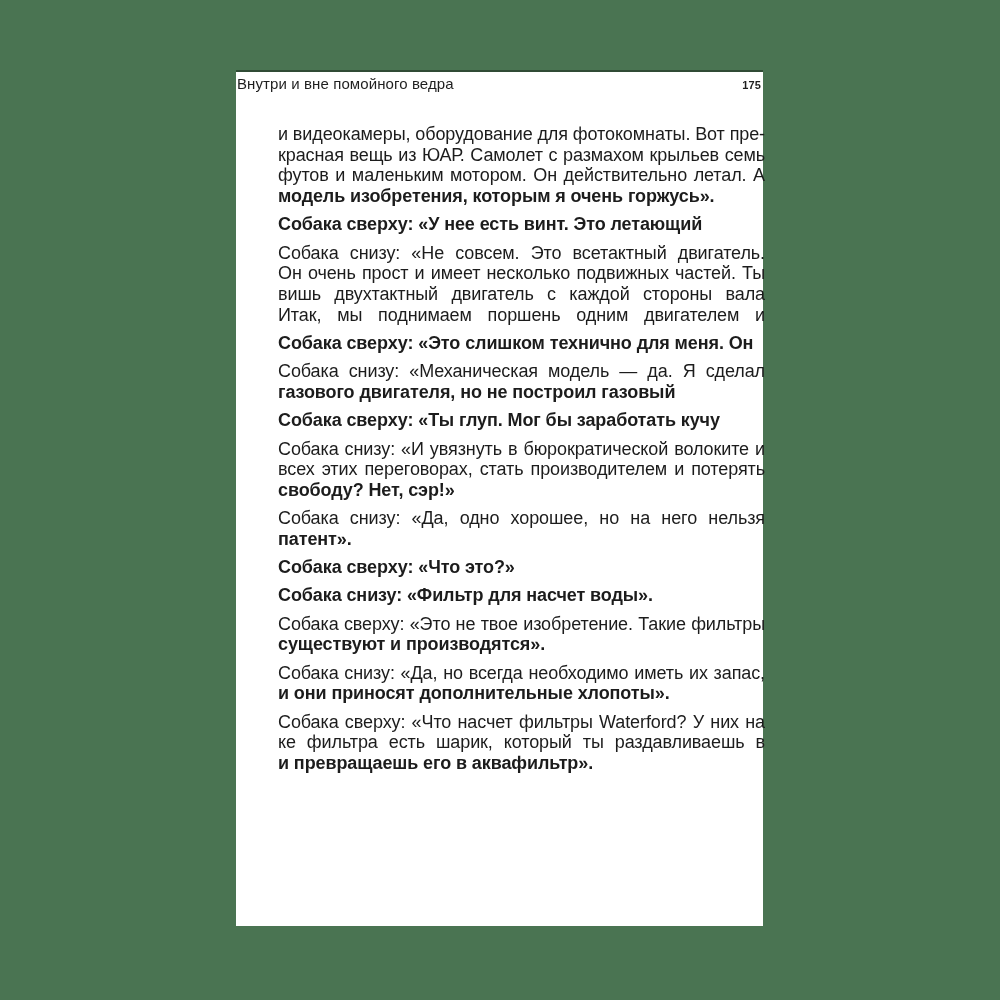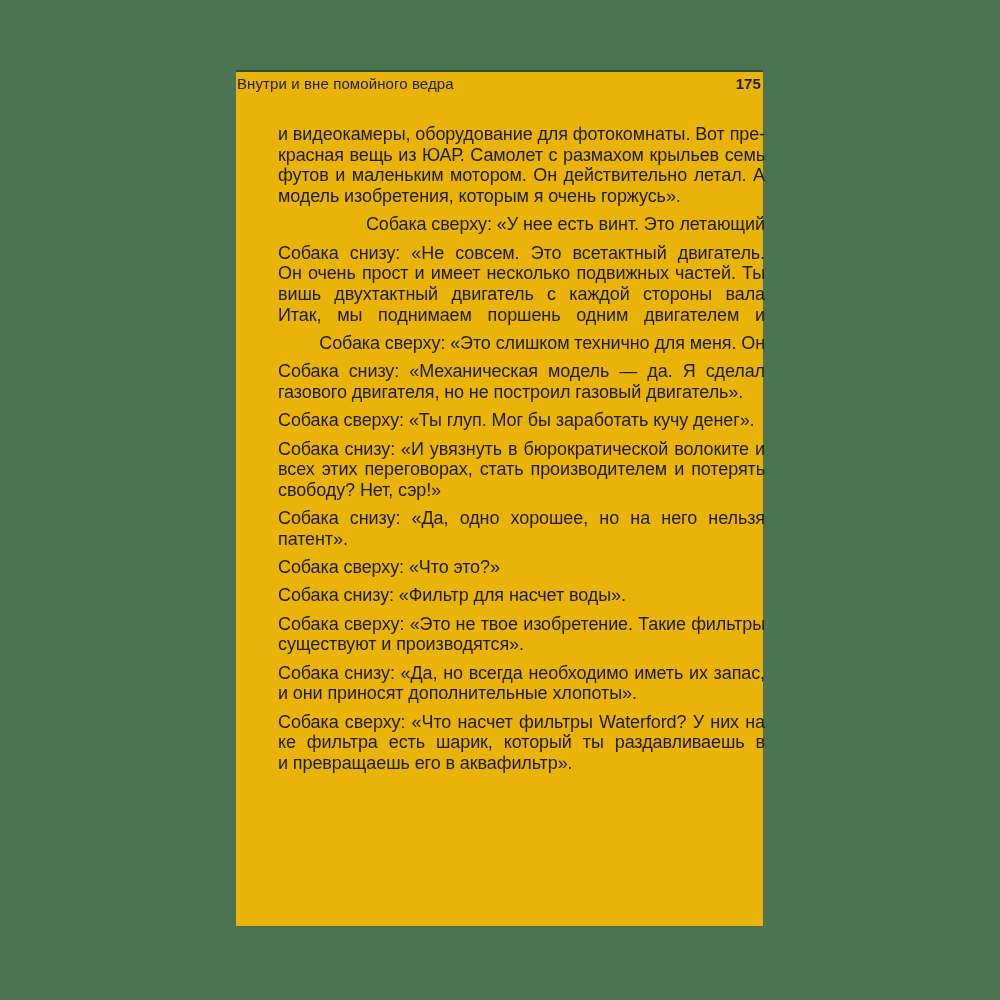--- a/index.html
+++ b/index.html
@@ -40,21 +40,21 @@
     display: flex;
     justify-content: space-between;
     align-items: baseline;
     font-size: 15px;
     line-height: 19px;
     letter-spacing: 0.1px;
     color: #1f1f1f;
   }
   .running-header .page-num {
     font-weight: 700;
-    font-size: 15px;
+    font-size: 11px;
   }
   .page-body {
     position: absolute;
     left: 42px;
     top: 52px;
     width: 487px;
   }
   .para {
     margin: 0 0 7.6px 0;
   }
@@ -62,28 +62,29 @@
     font-size: 18px;
     letter-spacing: -0.1px;
     height: 20.7px;
     line-height: 20.7px;
     overflow: hidden;
     white-space: normal;
     text-align: justify;
     text-align-last: justify;
   }
   .line.last {
-    text-align: right;
+    text-align: left;
     text-align-last: left;
+    font-weight: bold;
   }
 </style>
 </head>
 <body style="background: rgb(74, 116, 82);">
 
-<div class="book-page" style="background: #eab308; color: rgb(28, 28, 28);">
+<div class="book-page" style="background: #ffffff; color: rgb(28, 28, 28);">
   <div class="running-header">
     <span class="title">Внутри и вне помойного ведра</span>
     <span class="page-num">175</span>
   </div>
   <div class="page-body">
       <div class="para">
         <div class="line">и видеокамеры, оборудование для фотокомнаты. Вот пре-</div>
         <div class="line">красная вещь из ЮАР. Самолет с размахом крыльев семь</div>
         <div class="line">футов и маленьким мотором. Он действительно летал. А вот</div>
         <div class="line last">модель изобретения, которым я очень горжусь».</div>

